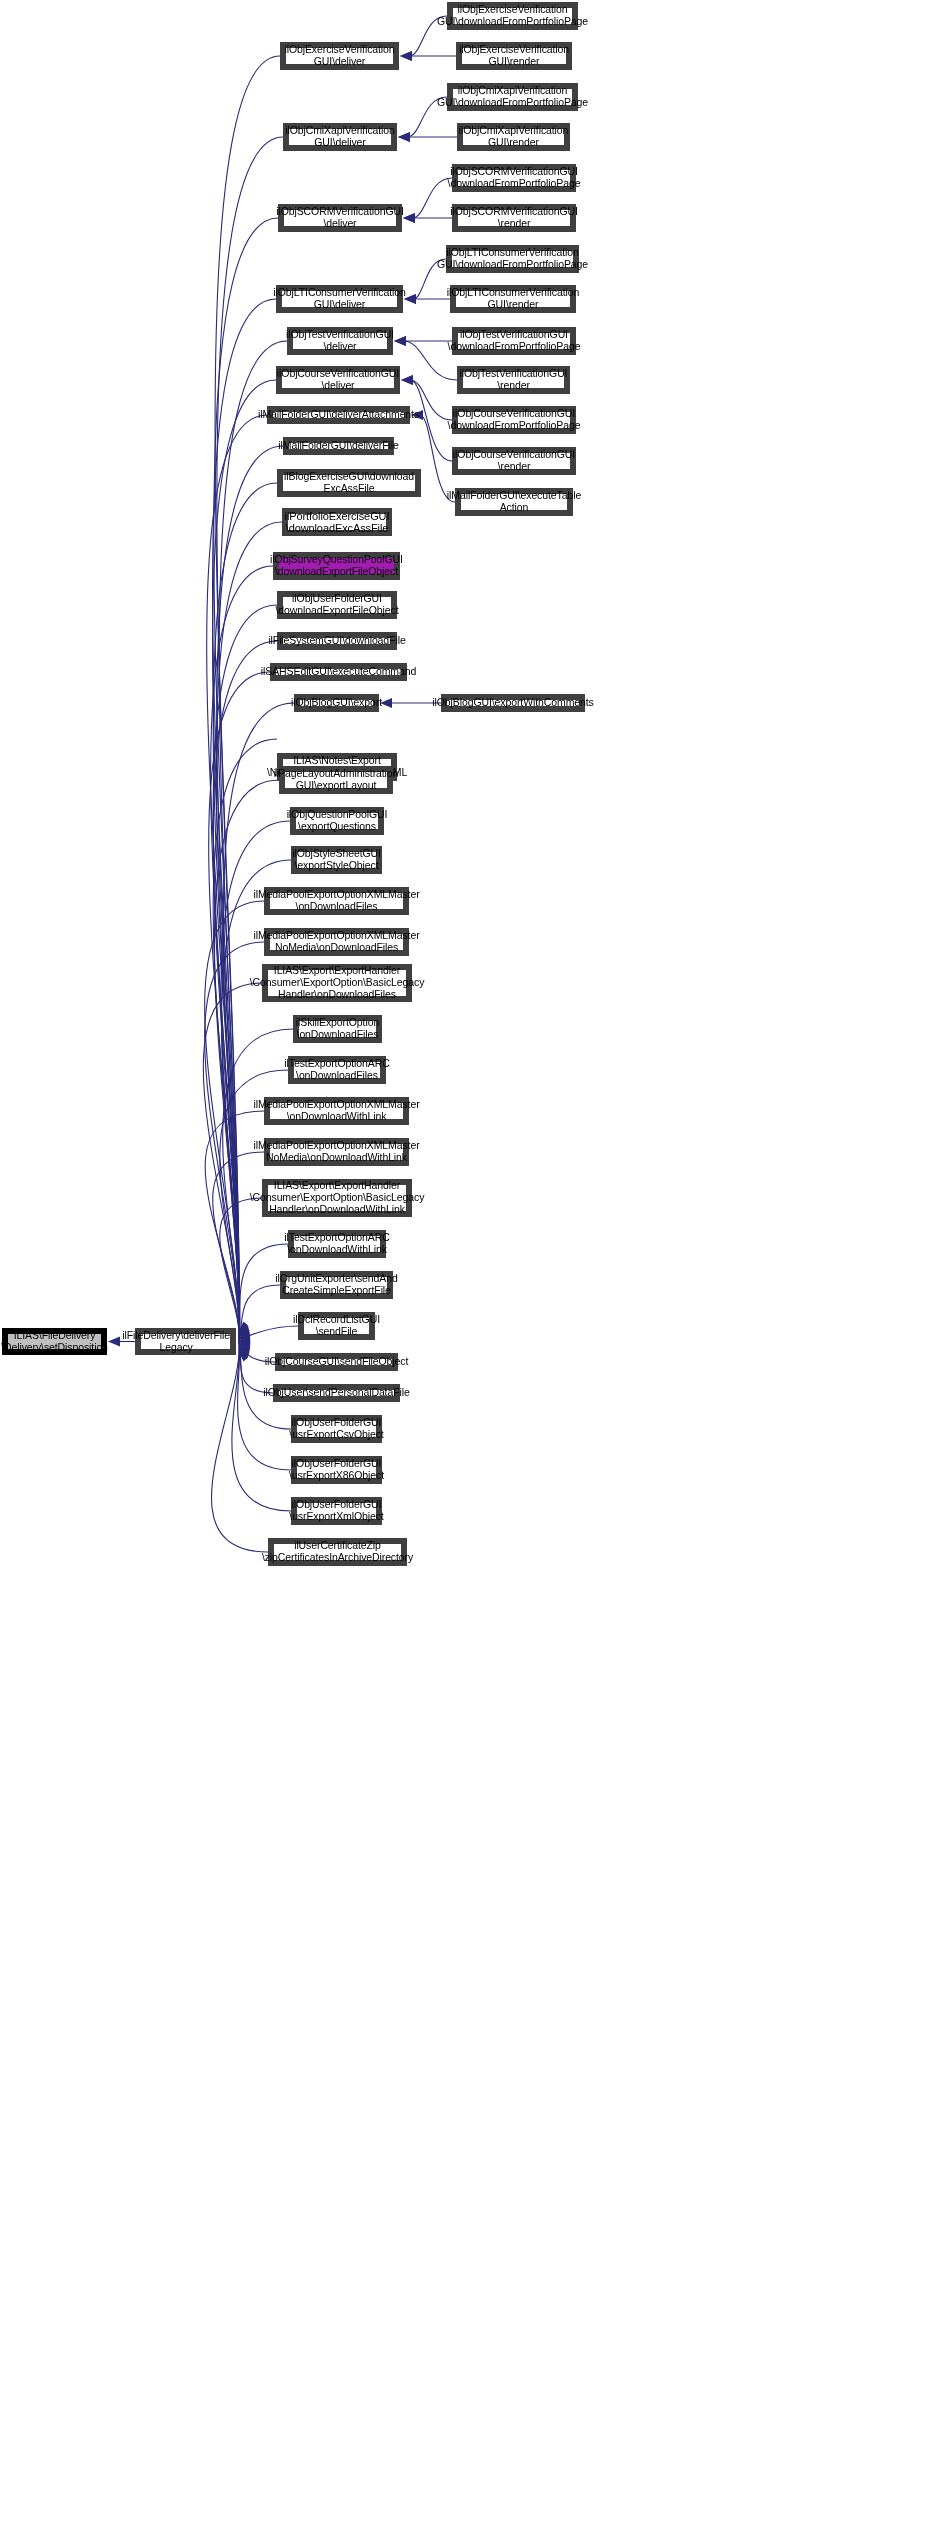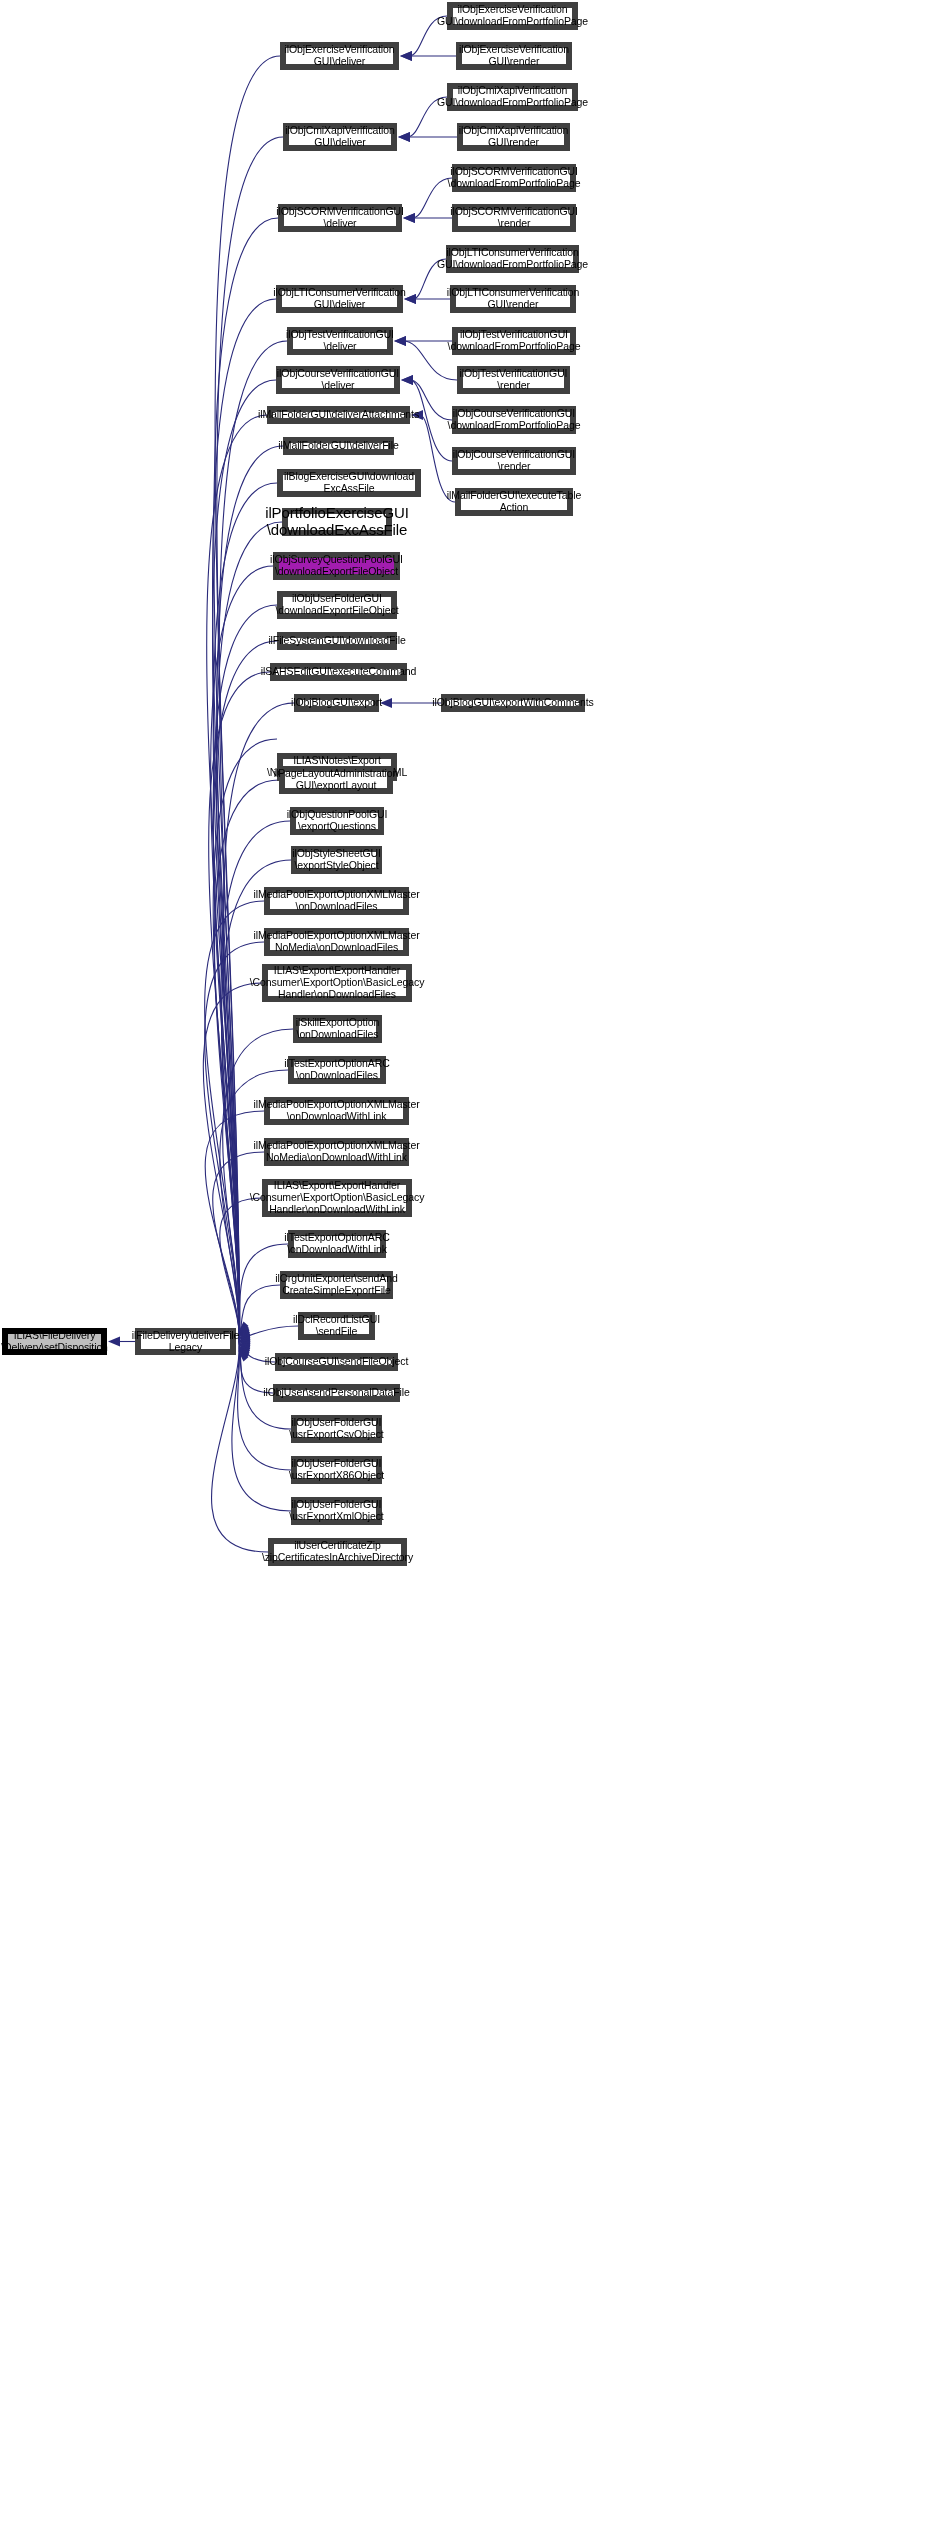--- a/index.html
+++ b/index.html
@@ -131,39 +131,39 @@
       <polygon points="238,1344.8 248.3561805447948,1351.7505053430389 250.4629325491425,1345.2850899664234" fill="#2a2a7a"></polygon>
       <polygon points="238,1345.9 247.57068174334518,1353.8976278337768 250.34345282415023,1347.688623039653" fill="#2a2a7a"></polygon>
       <polygon points="238,1347 246.6797630835844,1355.9566574576036 250.08801151536622,1350.0724546545678" fill="#2a2a7a"></polygon>
       <polygon points="238,1348.1 245.6932379227421,1357.9170306235685 249.69942227674952,1352.422443567046" fill="#2a2a7a"></polygon>
       <polygon points="238,1349.2 244.62197271165905,1359.7692704292228 249.18196536999682,1354.7248213060868" fill="#2a2a7a"></polygon>
       <polygon points="238,1350.3 243.47776730219476,1361.5050910475106 248.54134051799662,1356.9663438317898" fill="#2a2a7a"></polygon>
     </svg>
   <div id="node-layer">
       <div class="node root" style="left: 2px; top: 1328px; width: 105px; height: 27px; font-size: 10.5px; background: rgb(191, 191, 191); border-color: rgb(0, 0, 0); color: rgb(0, 0, 0);"><span>ILIAS\FileDelivery
 \Delivery\setDisposition</span></div>
-      <div class="node focus" style="left: 135px; top: 1328px; width: 101px; height: 27px; font-size: 10.5px; background: rgb(255, 255, 255); border-color: rgb(64, 64, 64); color: rgb(0, 0, 0);"><span>ilFileDelivery\deliverFile
+      <div class="node focus" style="left: 135px; top: 1328px; width: 101px; height: 27px; font-size: 10.5px; background: rgb(255, 255, 255); border-color: rgb(64, 64, 64); color: rgb(0, 0, 0); justify-content: flex-end;"><span>ilFileDelivery\deliverFile
 Legacy</span></div>
       <div class="node" style="left: 280px; top: 42px; width: 119px; height: 28px; font-size: 10.5px; background: rgb(255, 255, 255); border-color: rgb(64, 64, 64); color: rgb(0, 0, 0);"><span>ilObjExerciseVerification
 GUI\deliver</span></div>
       <div class="node" style="left: 283px; top: 123px; width: 114px; height: 28px; font-size: 10.5px; background: rgb(255, 255, 255); border-color: rgb(64, 64, 64); color: rgb(0, 0, 0);"><span>ilObjCmiXapiVerification
 GUI\deliver</span></div>
       <div class="node" style="left: 278px; top: 204px; width: 124px; height: 28px; font-size: 10.5px; background: rgb(255, 255, 255); border-color: rgb(64, 64, 64); color: rgb(0, 0, 0);"><span>ilObjSCORMVerificationGUI
 \deliver</span></div>
       <div class="node" style="left: 276px; top: 285px; width: 127px; height: 28px; font-size: 10.5px; background: rgb(255, 255, 255); border-color: rgb(64, 64, 64); color: rgb(0, 0, 0);"><span>ilObjLTIConsumerVerification
 GUI\deliver</span></div>
       <div class="node" style="left: 287px; top: 327px; width: 106px; height: 28px; font-size: 10.5px; background: rgb(255, 255, 255); border-color: rgb(64, 64, 64); color: rgb(0, 0, 0);"><span>ilObjTestVerificationGUI
 \deliver</span></div>
       <div class="node" style="left: 276px; top: 366px; width: 124px; height: 28px; font-size: 10.5px; background: rgb(255, 255, 255); border-color: rgb(64, 64, 64); color: rgb(0, 0, 0);"><span>ilObjCourseVerificationGUI
 \deliver</span></div>
       <div class="node" style="left: 267px; top: 406px; width: 143px; height: 18px; font-size: 10.5px; background: rgb(255, 255, 255); border-color: rgb(64, 64, 64); color: rgb(0, 0, 0);"><span>ilMailFolderGUI\deliverAttachments</span></div>
       <div class="node" style="left: 283px; top: 437px; width: 111px; height: 18px; font-size: 10.5px; background: rgb(255, 255, 255); border-color: rgb(64, 64, 64); color: rgb(0, 0, 0);"><span>ilMailFolderGUI\deliverFile</span></div>
       <div class="node" style="left: 277px; top: 469px; width: 144px; height: 28px; font-size: 10.5px; background: rgb(255, 255, 255); border-color: rgb(64, 64, 64); color: rgb(0, 0, 0);"><span>ilBlogExerciseGUI\download
 ExcAssFile</span></div>
-      <div class="node" style="left: 282px; top: 508px; width: 110px; height: 28px; font-size: 15px; background: rgb(255, 255, 255); border-color: rgb(64, 64, 64); color: rgb(0, 0, 0);"><span>ilPortfolioExerciseGUI
+      <div class="node" style="left: 282px; top: 508px; width: 110px; height: 28px; font-size: 11px; background: rgb(255, 255, 255); border-color: rgb(64, 64, 64); color: rgb(0, 0, 0);"><span>ilPortfolioExerciseGUI
 \downloadExcAssFile</span></div>
       <div class="node" style="left: 273px; top: 552px; width: 127px; height: 28px; font-size: 10.5px; background: #a21caf; border-color: rgb(64, 64, 64); color: rgb(0, 0, 0);"><span>ilObjSurveyQuestionPoolGUI
 \downloadExportFileObject</span></div>
       <div class="node" style="left: 277px; top: 591px; width: 120px; height: 28px; font-size: 10.5px; background: rgb(255, 255, 255); border-color: rgb(64, 64, 64); color: rgb(0, 0, 0);"><span>ilObjUserFolderGUI
 \downloadExportFileObject</span></div>
       <div class="node" style="left: 277px; top: 632px; width: 120px; height: 18px; font-size: 10.5px; background: rgb(255, 255, 255); border-color: rgb(64, 64, 64); color: rgb(0, 0, 0);"><span>ilFileSystemGUI\downloadFile</span></div>
       <div class="node" style="left: 270px; top: 663px; width: 137px; height: 18px; font-size: 10.5px; background: rgb(255, 255, 255); border-color: rgb(64, 64, 64); color: rgb(0, 0, 0);"><span>ilSAHSEditGUI\executeCommand</span></div>
       <div class="node" style="left: 294px; top: 694px; width: 85px; height: 18px; font-size: 10.5px; background: rgb(255, 255, 255); border-color: rgb(64, 64, 64); color: rgb(0, 0, 0);"><span>ilObjBlogGUI\export</span></div>
       <div class="node" style="left: 277px; top: 725px; width: 120px; height: 28px; font-size: 10.5px; background: rgb(255, 255, 255); border-color: rgb(64, 64, 64); color: rgb(0, 0, 0); margin-top: 28px;"><span>ILIAS\Notes\Export
 \NotesHtmlExport\exportHTML</span></div>

